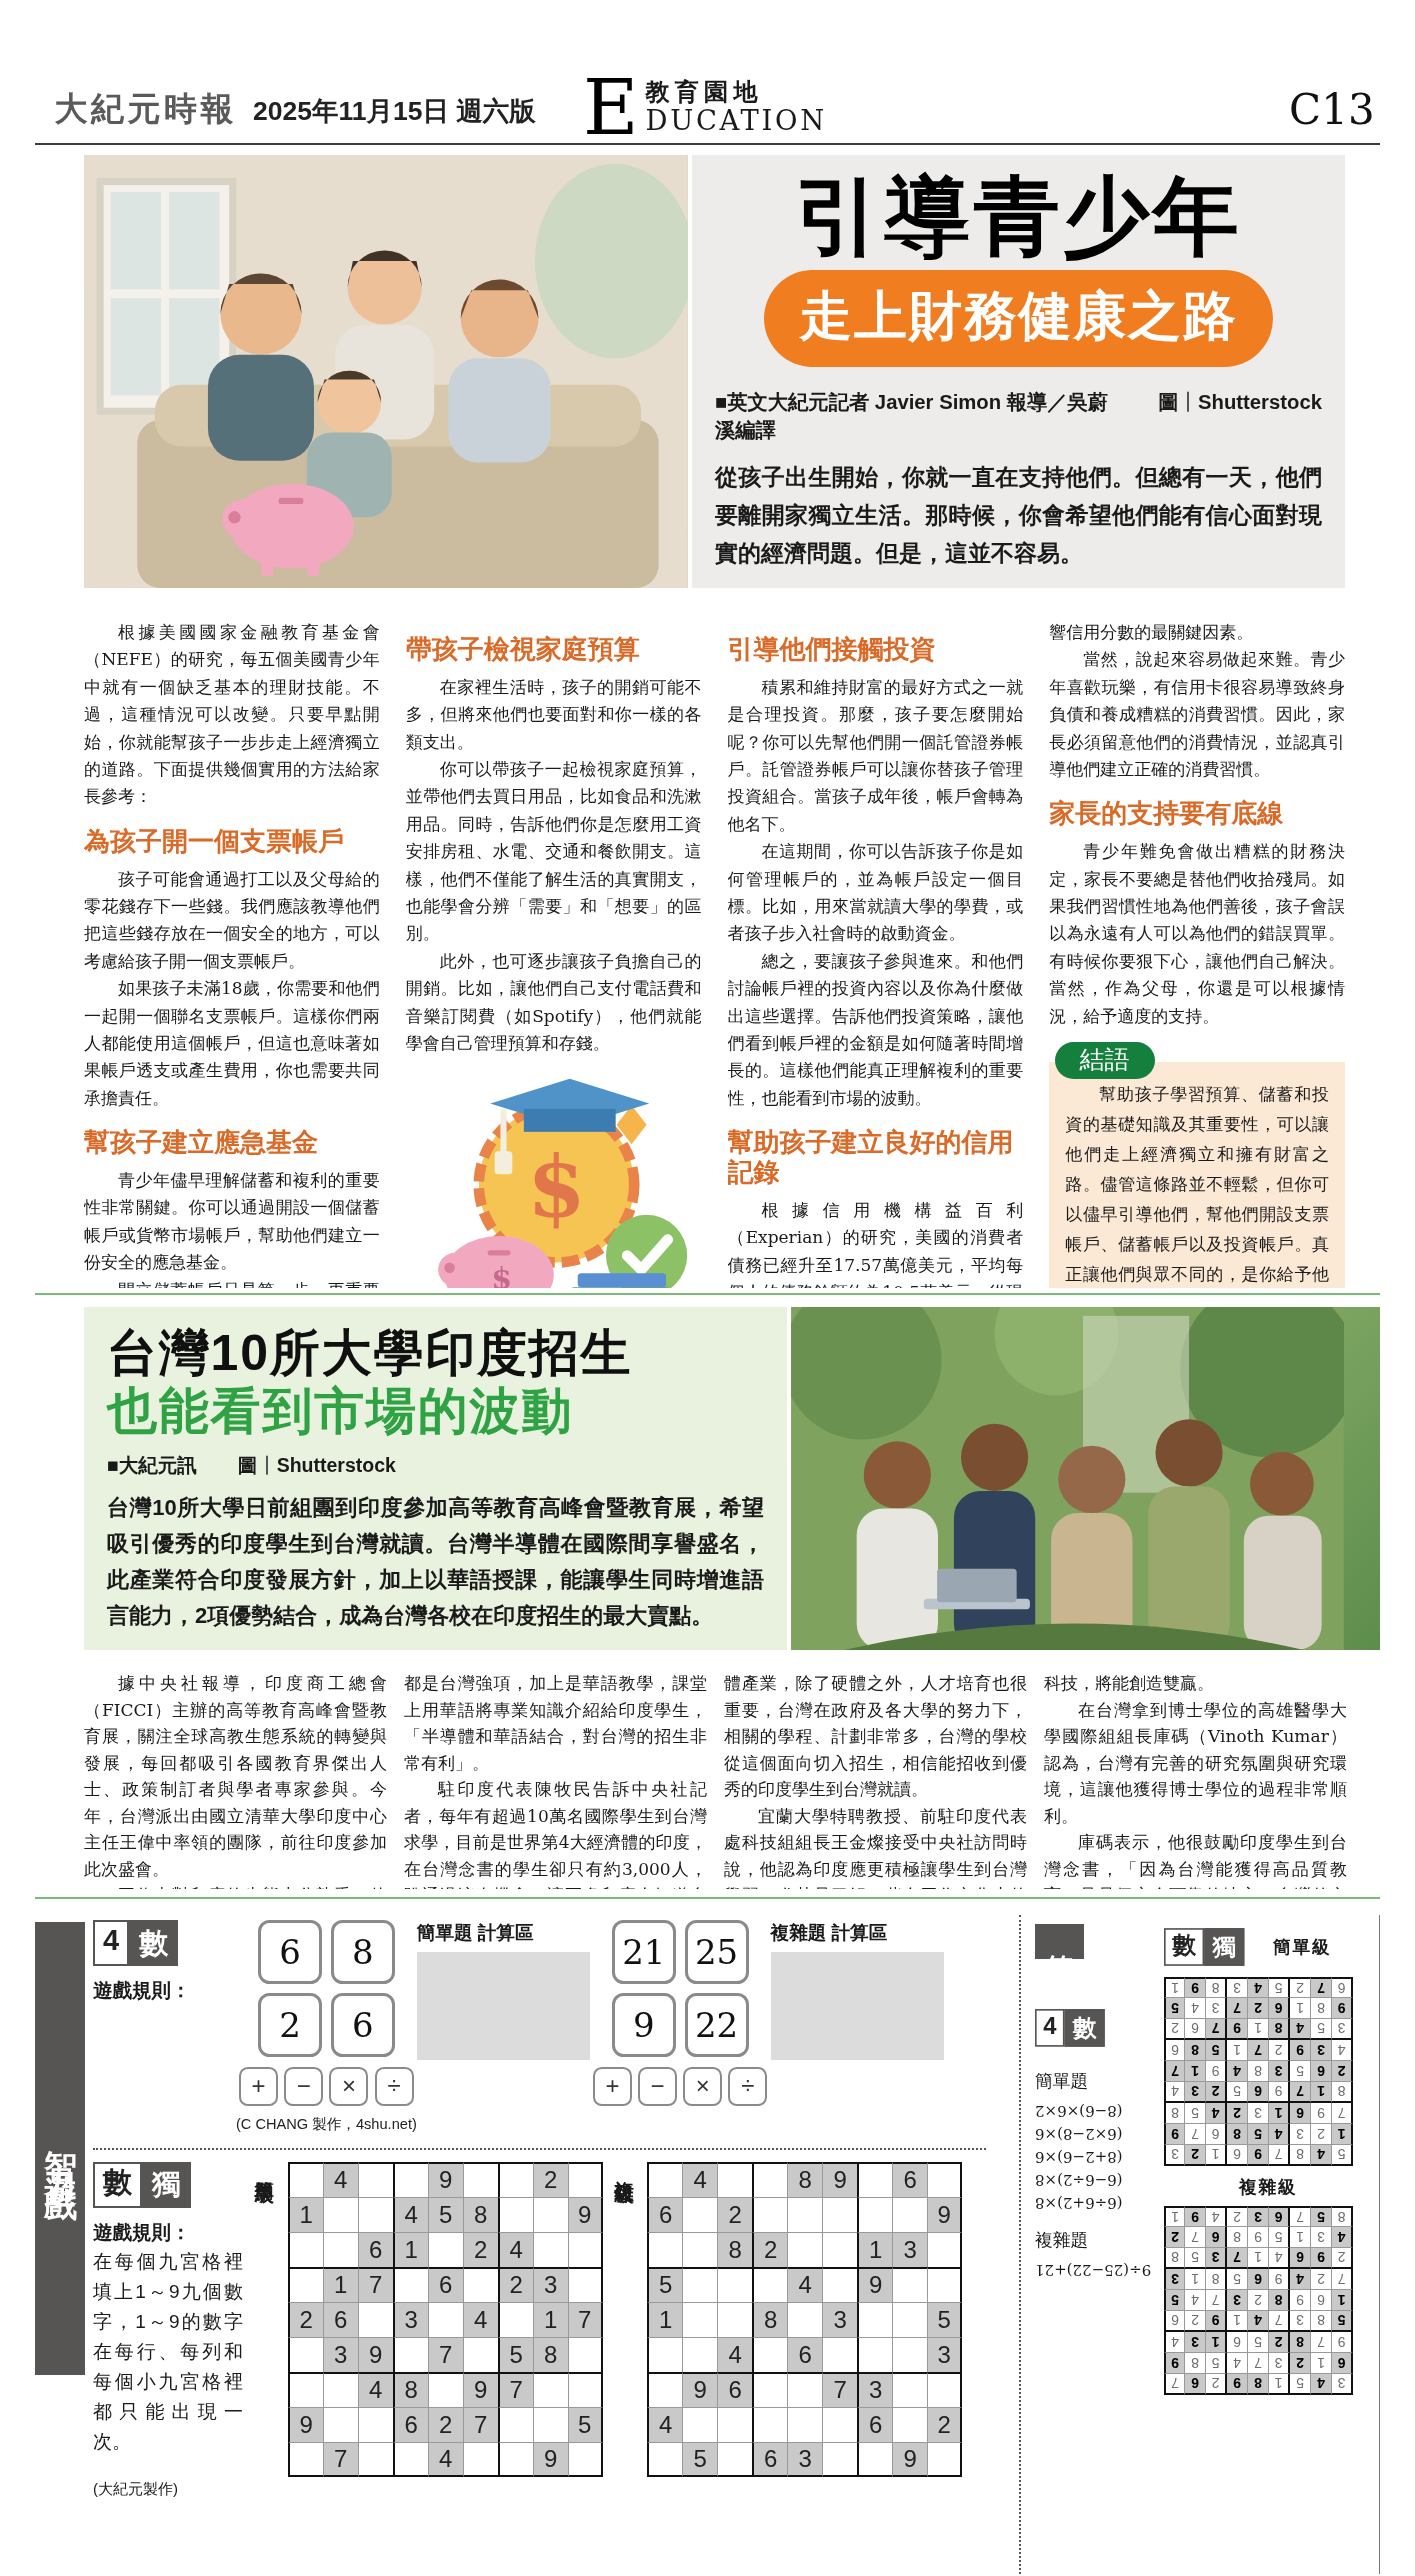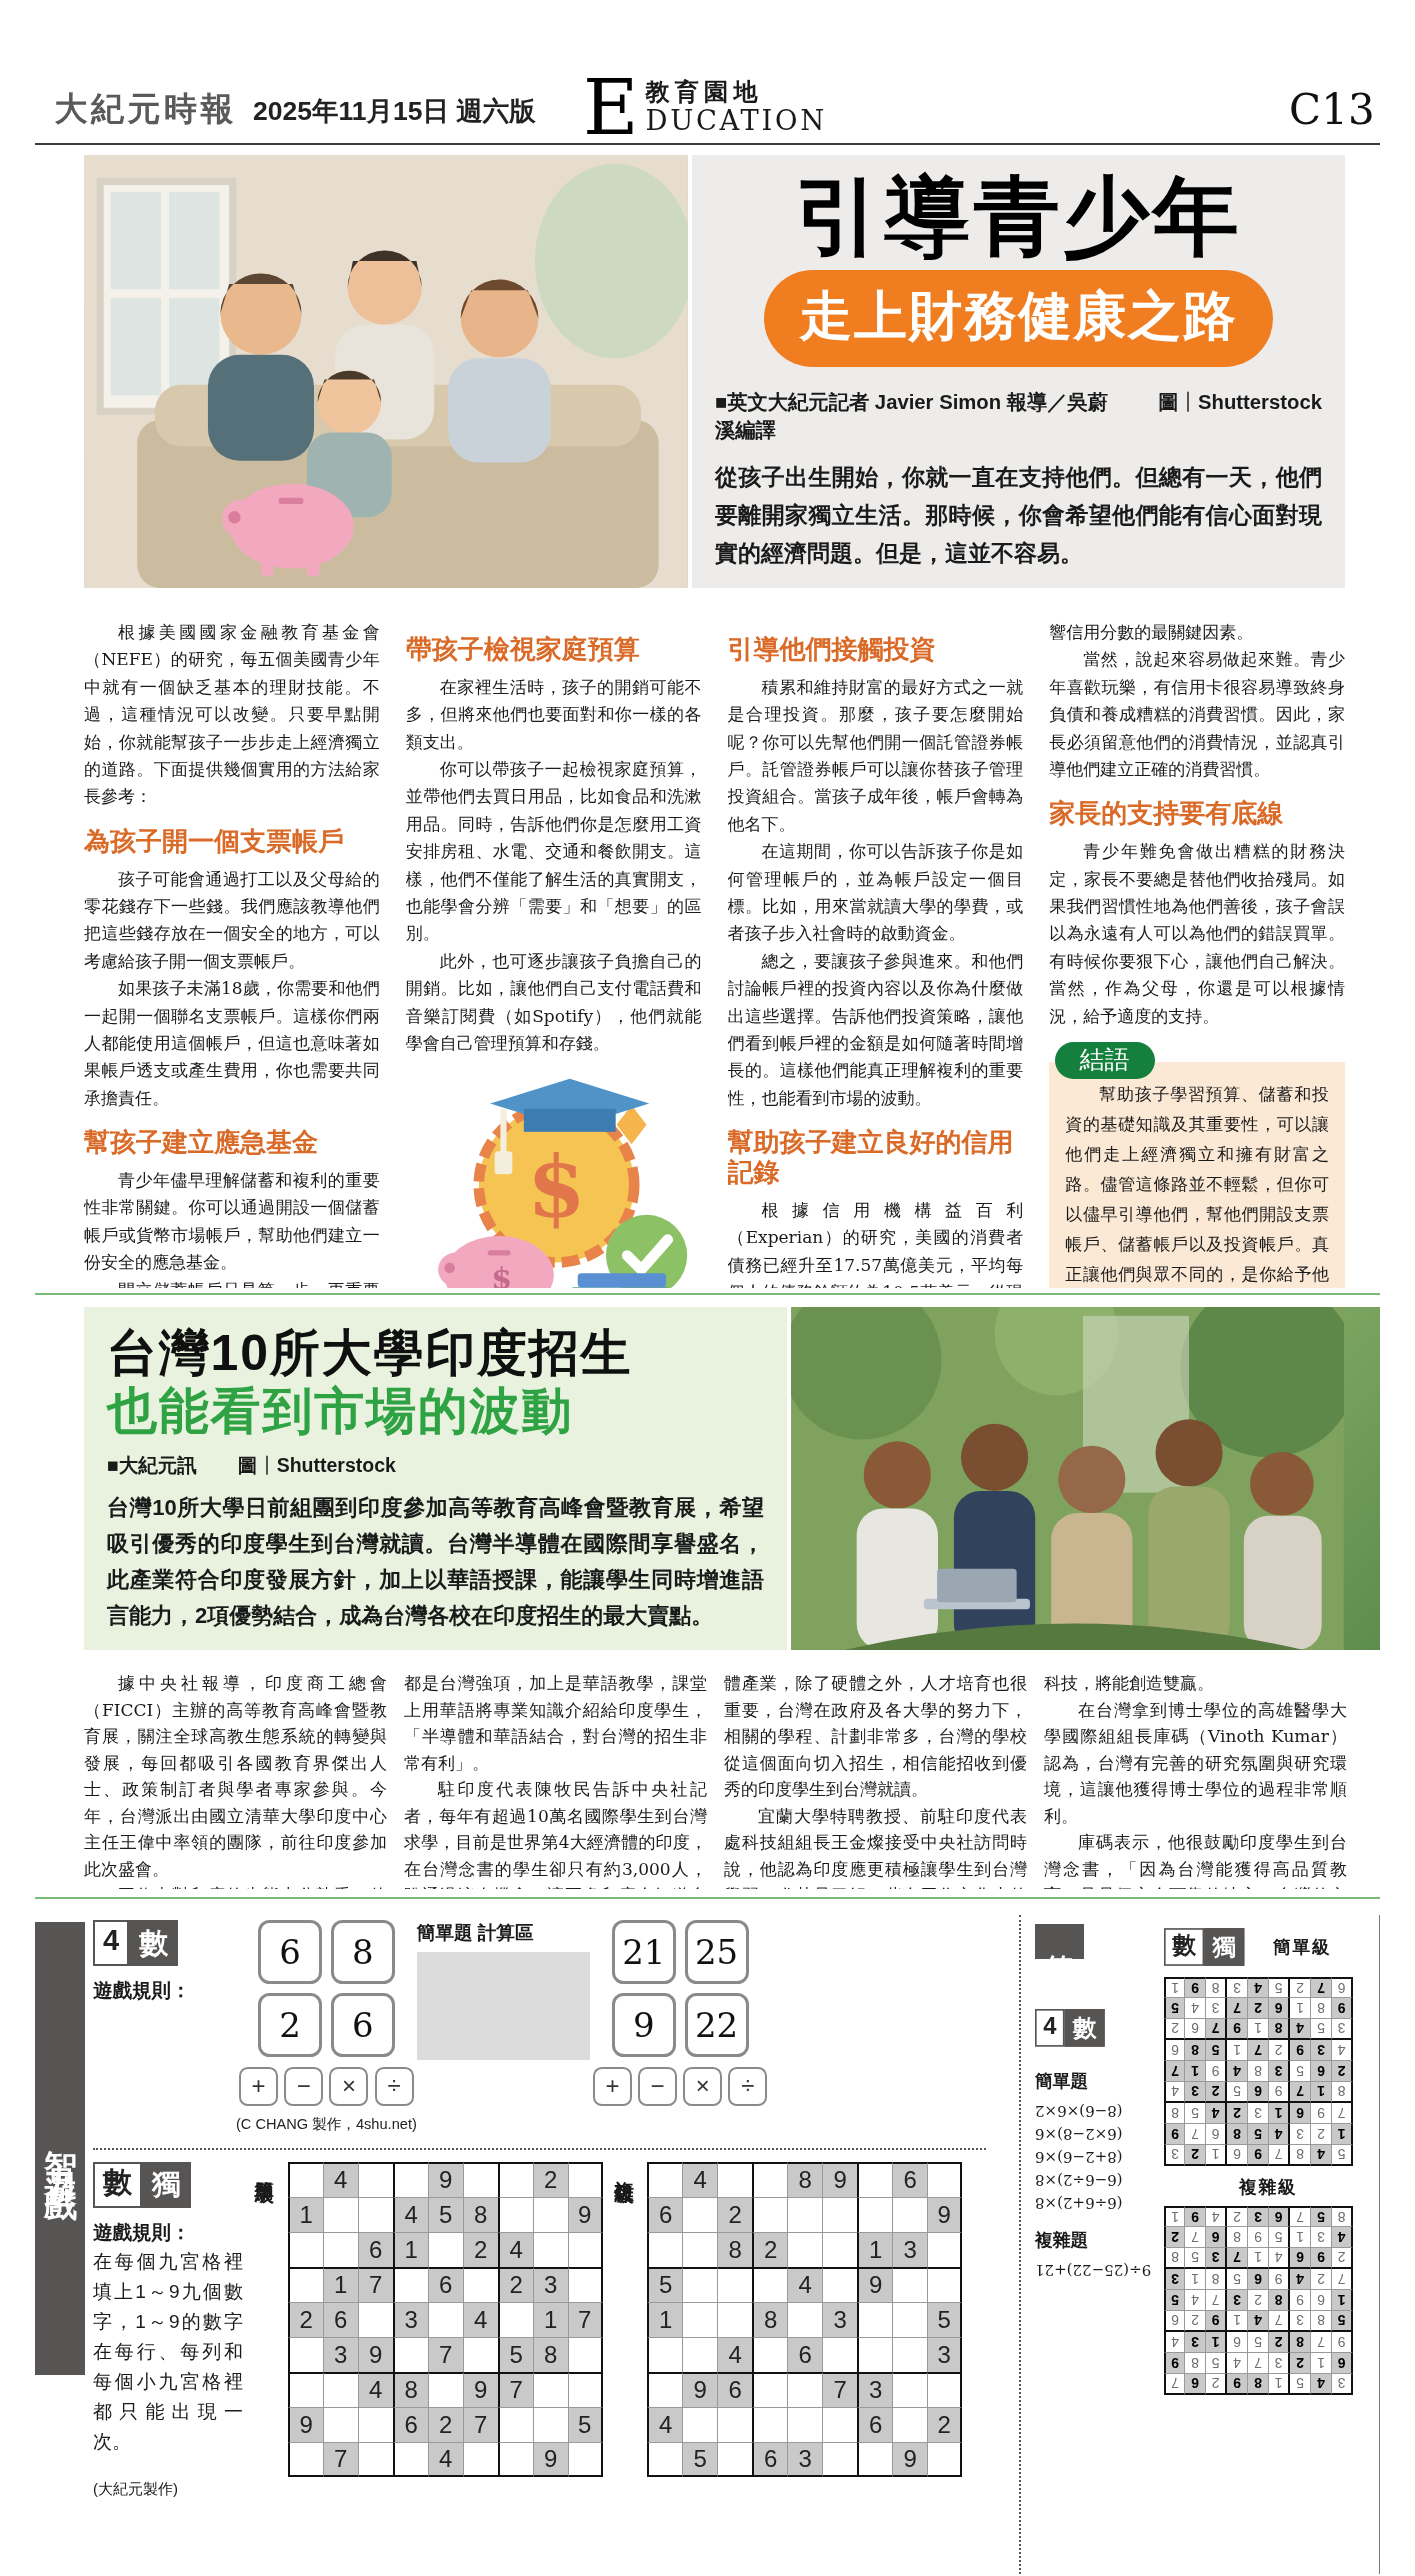--- a/index.html
+++ b/index.html
@@ -76,21 +76,21 @@
   .ansgrid .sud-cell{font-size:14px;}
   .ansgrid .sud-cell.given{font-weight:700;color:#000;}
   .ansgrid .sud-cell.solved{color:#6e6e6e;}
   .mkcredit{font-size:15px;margin-top:23px;}
   
   .anspanel{position:absolute;right:0;top:0;bottom:0;width:361px;border-left:2.7px dotted #555;border-right:1.8px solid #777;box-sizing:border-box;padding:8.8px 7px 0 14px;display:flex;gap:12.4px;}
   .ansleft{width:117px;flex:none;display:flex;flex-direction:column;align-items:flex-start;}
   .ansbox{background:#575554;color:#fff;width:42px;padding:10.6px 3.5px;display:flex;justify-content:center;}
   .ansbox .vtext{font-size:26.5px;font-weight:700;letter-spacing:7px;}
   .ansleft .glogo{margin-top:50px;transform:scale(.82);transform-origin:left top;}
-  .anstitle{font-weight:700;font-size:17.7px;margin-top:14px;}
+  .anstitle{font-weight:400;font-size:17.7px;margin-top:14px;}
   .fml{font-family:"DejaVu Serif",serif;font-size:15px;line-height:22px;transform:rotate(180deg);width:fit-content;white-space:nowrap;}
   .fmlwrap{margin-top:7px;display:flex;flex-direction:column;align-items:flex-start;gap:0.9px;}
   .ansright{flex:1;}
   .anshead{display:flex;align-items:center;gap:10.6px;margin-bottom:7px;}
   .anshead .glogo{transform:scale(.82);transform-origin:left center;}
   .anshead .sudlabel{margin-top:0;font-size:17.7px;}
   .anslabel2{font-weight:700;font-size:17.7px;letter-spacing:1.8px;text-align:center;margin:8.8px 0 7px 0;}
 </style>
 </head>
 <body>
@@ -304,20 +304,24 @@
             <div class="tile">25</div>
             <div class="tile">9</div>
             <div class="tile">22</div>
           </div>
         <div class="ops" id="ops-complex">
             <div class="op">+</div>
             <div class="op">−</div>
             <div class="op">×</div>
             <div class="op">÷</div>
           </div>
+      </div>
+      <div class="calc">
+        <div class="calclabel">複雜題 計算區</div>
+        <div class="calcbox"></div>
       </div>
     </div>
 
     <hr class="dotsep">
 
     <div class="sudrow">
       <div class="rulecol" style="width:150px;display:flex;flex-direction:column;">
         <div class="glogo">
           <span class="lw">數</span>
           <span class="ld">獨</span>

